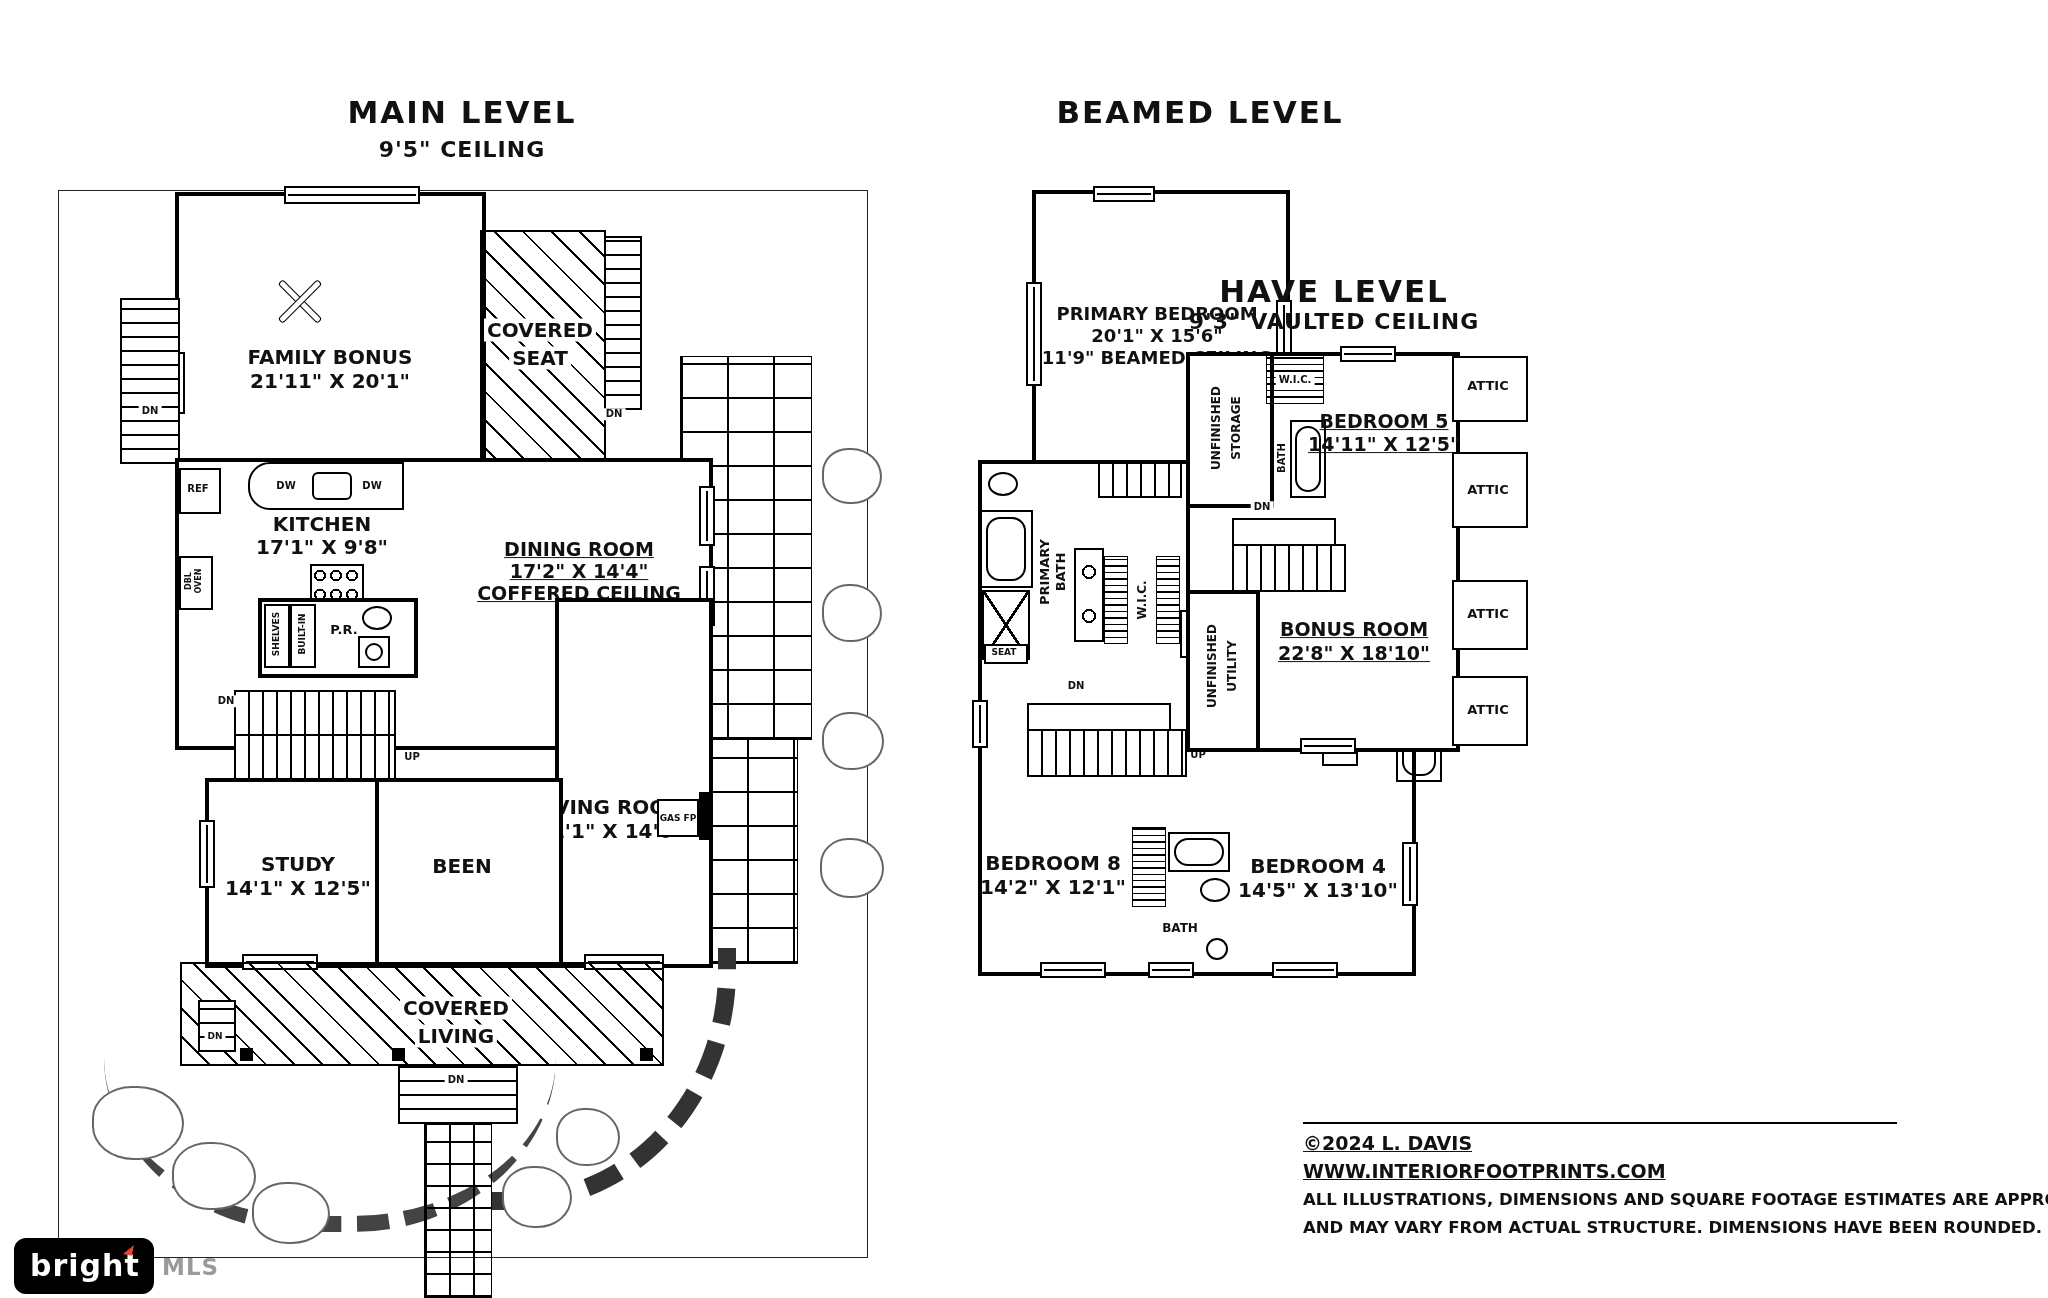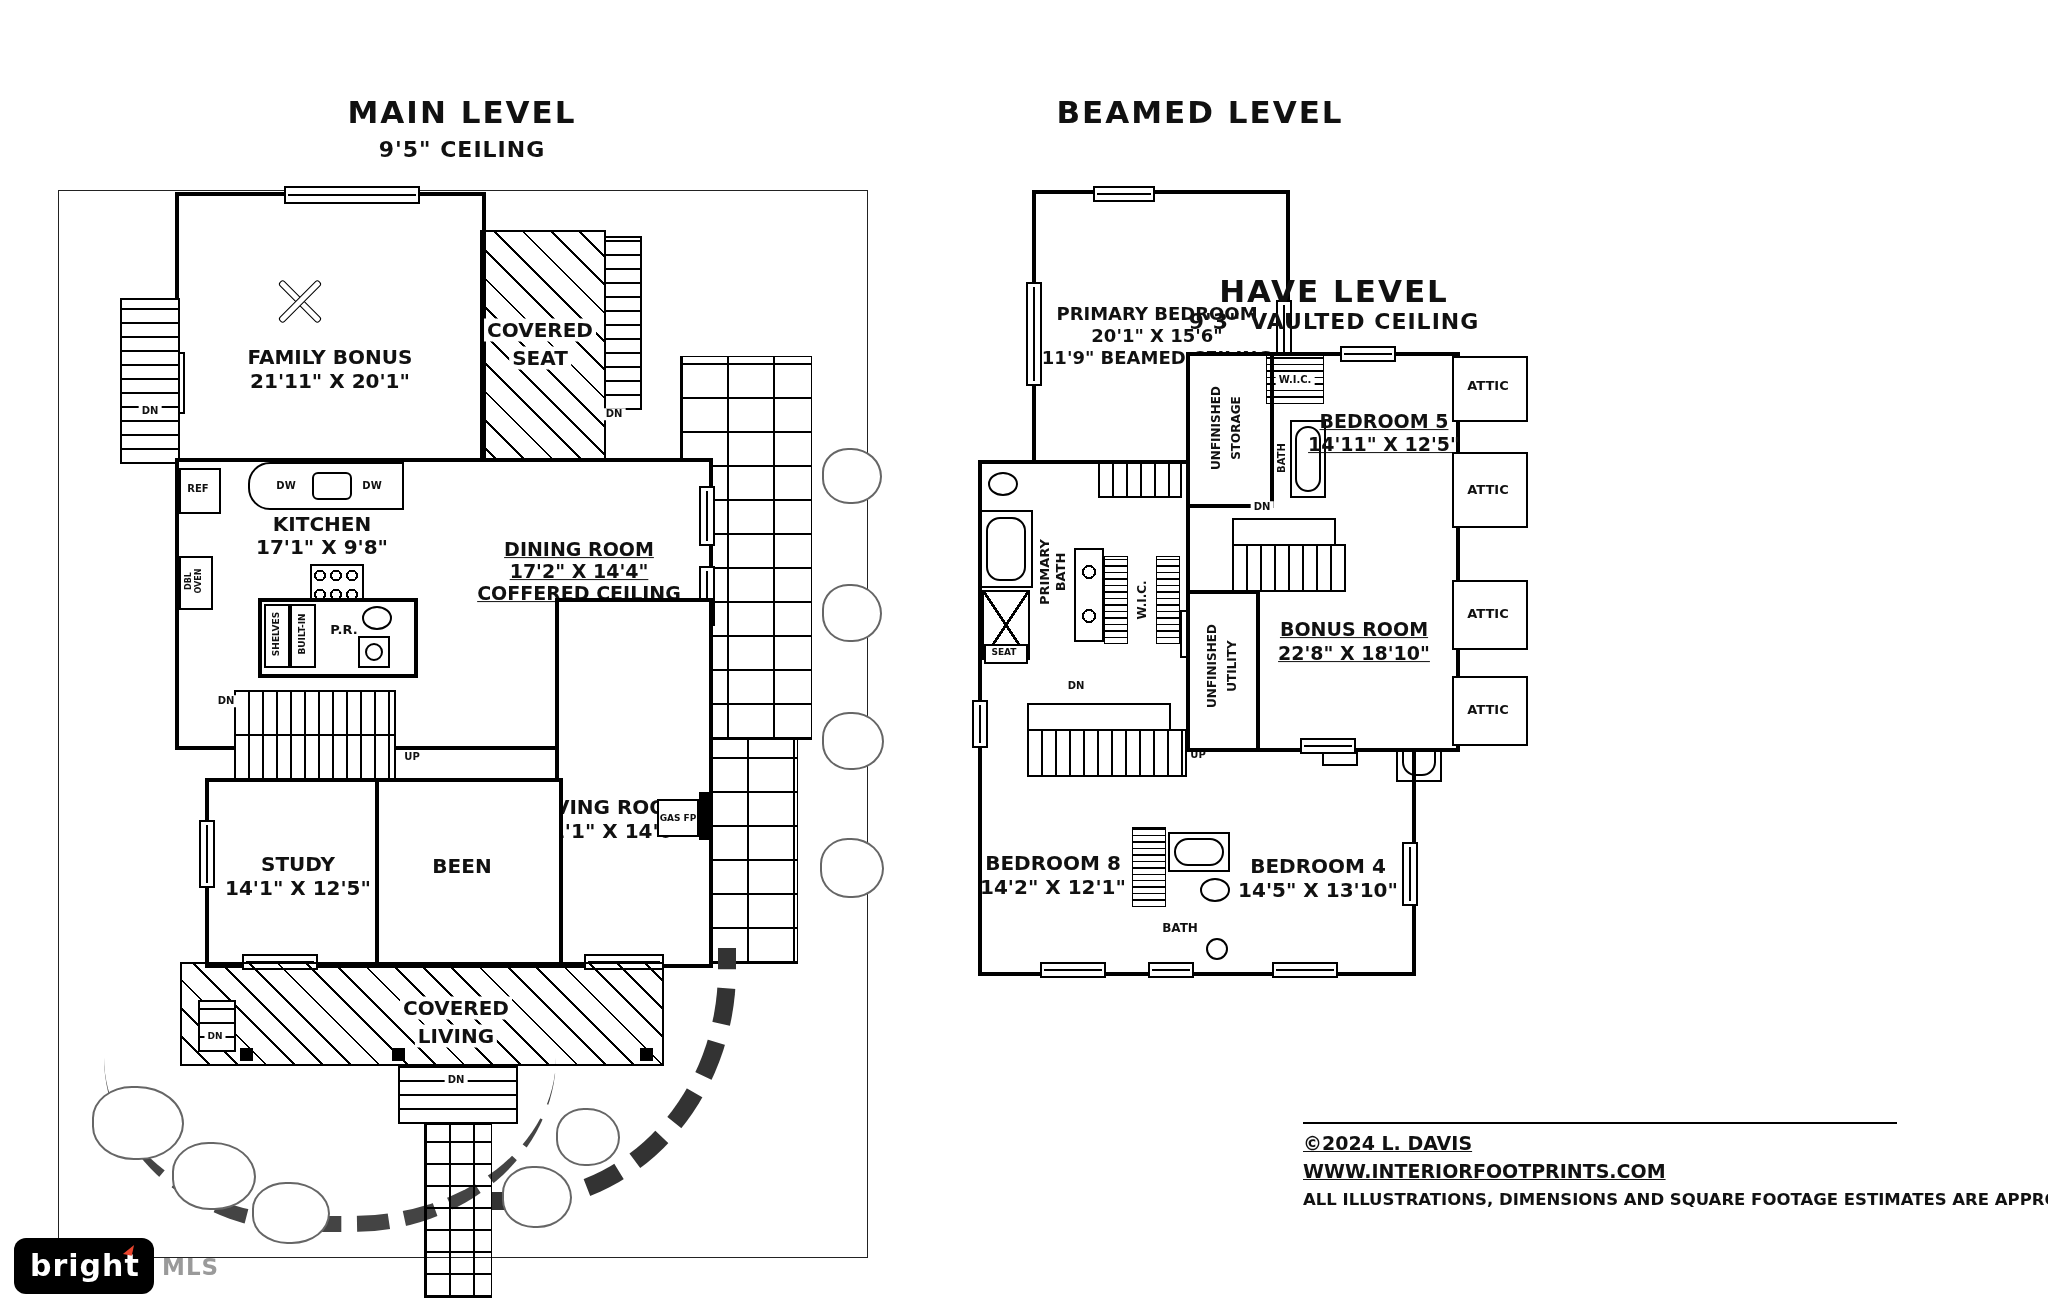--- a/index.html
+++ b/index.html
@@ -268,19 +268,20 @@
   <div class="room" style="left:1186px;top:590px;width:66px;height:154px"></div>
   <div class="vt f12" style="left:1212px;top:666px">UNFINISHED</div>
   <div class="vt f12" style="left:1232px;top:666px">UTILITY</div>
   <div class="lbl f19" style="left:1354px;top:630px">BONUS ROOM</div>
   <div class="lbl f19" style="left:1354px;top:654px">22'8" X 18'10"</div>
 
   <div class="line" style="left:1303px;top:1122px;width:594px;height:2px"></div>
   <div class="lbl f19 left" style="left:1303px;top:1133px">©2024 L. DAVIS</div>
   <div class="lbl f19 left" style="left:1303px;top:1161px">WWW.INTERIORFOOTPRINTS.COM</div>
   <div class="lbl f16 left" style="left:1303px;top:1191px">ALL ILLUSTRATIONS, DIMENSIONS AND SQUARE FOOTAGE ESTIMATES ARE APPROXIMATE</div>
+  <div class="lbl f16 left" style="left:1303px;top:1219px">AND MAY VARY FROM ACTUAL STRUCTURE. DIMENSIONS HAVE BEEN ROUNDED.</div>
 
   <div class="logoBox" style="left:14px;top:1238px;width:140px;height:56px"></div>
   <div class="logoBrand" style="left:30px;top:1248px">bright</div>
   <div class="logoTri" style="left:124px;top:1244px"></div>
   <div class="logoMLS" style="left:162px;top:1254px">MLS</div>
 
 </div>
 
 </body></html>

